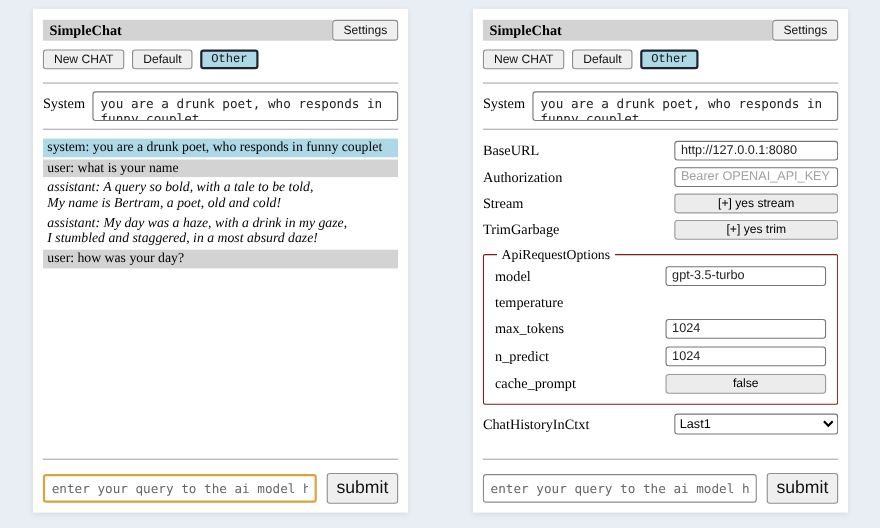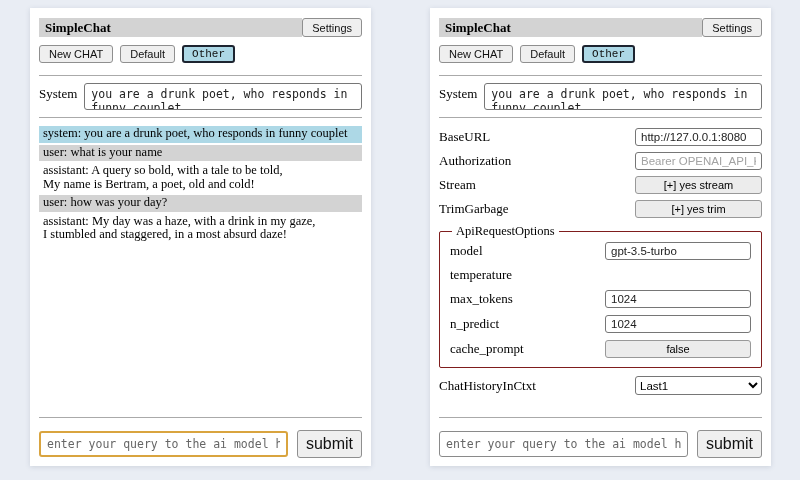--- a/index.html
+++ b/index.html
@@ -58,39 +58,39 @@
 
   
   .messages { flex: 1; overflow: hidden; padding-top: 1px; }
   .msg {
     font-size: 12.5px; line-height: 13.5px;
     padding: 1px 4px 2px; margin-bottom: 2px;
     white-space: pre-line;
   }
   .msg-system { background: #add8e6; }
   .msg-user { background: #d3d3d3; }
-  .msg-assistant { background: transparent; }
+  .msg-assistant { background: transparent; font-style: italic; }
 
   
   .query-row { display: flex; gap: 9px; align-items: center; margin-top: 5px; }
   .query-input {
     flex: 1; height: 26px;
     font: 11.5px "DejaVu Sans Mono", monospace;
     border: 1px solid #8a8a8a; border-radius: 3px;
     padding: 0 6px; color: #333;
   }
   .query-input::placeholder { color: #666; opacity: 1; }
   .query-input.focused { border: 2px solid #d9a43f; }
   .submit-btn { padding: 4px 8px; font-size: 16px; }
 
   
   .settings-area { flex: 1; overflow: hidden; padding-top: 3px; }
   .srow { display: flex; align-items: center; margin-bottom: 6px; }
   .srow-label { flex: 1; font-size: 13px; white-space: nowrap; }
-  .control { width: 127px; display: flex; }
+  .control { width: 149px; display: flex; }
   .ctl-input {
     width: 100%; height: 18px;
     font: 11.5px "Liberation Sans", sans-serif;
     border: 1px solid #767676; border-radius: 3px;
     padding: 0 5px; color: #222;
   }
   .ctl-input::placeholder { color: #a2a2a2; opacity: 1; }
   .ctl-btn {
     width: 100%; height: 18px;
     font: 11px "Liberation Sans", sans-serif;
@@ -133,23 +133,23 @@
     <textarea class="system-input" spellcheck="false" style="">you are a drunk poet, who responds in funny couplet</textarea>
   </div>
 
   <hr>
 
   <div class="messages">
     <div class="msg msg-system">system: you are a drunk poet, who responds in funny couplet</div>
     <div class="msg msg-user">user: what is your name</div>
     <div class="msg msg-assistant">assistant: A query so bold, with a tale to be told,
 My name is Bertram, a poet, old and cold!</div>
-    <div class="msg msg-user">user: how was your day?</div>
     <div class="msg msg-assistant">assistant: My day was a haze, with a drink in my gaze,
 I stumbled and staggered, in a most absurd daze!</div>
+    <div class="msg msg-user">user: how was your day?</div>
   </div>
 
   <hr>
 
   <div class="query-row">
     <input class="query-input focused" type="text" spellcheck="false" placeholder="enter your query to the ai model here" style="">
     <button class="btn submit-btn">submit</button>
   </div>
 </div>
 

